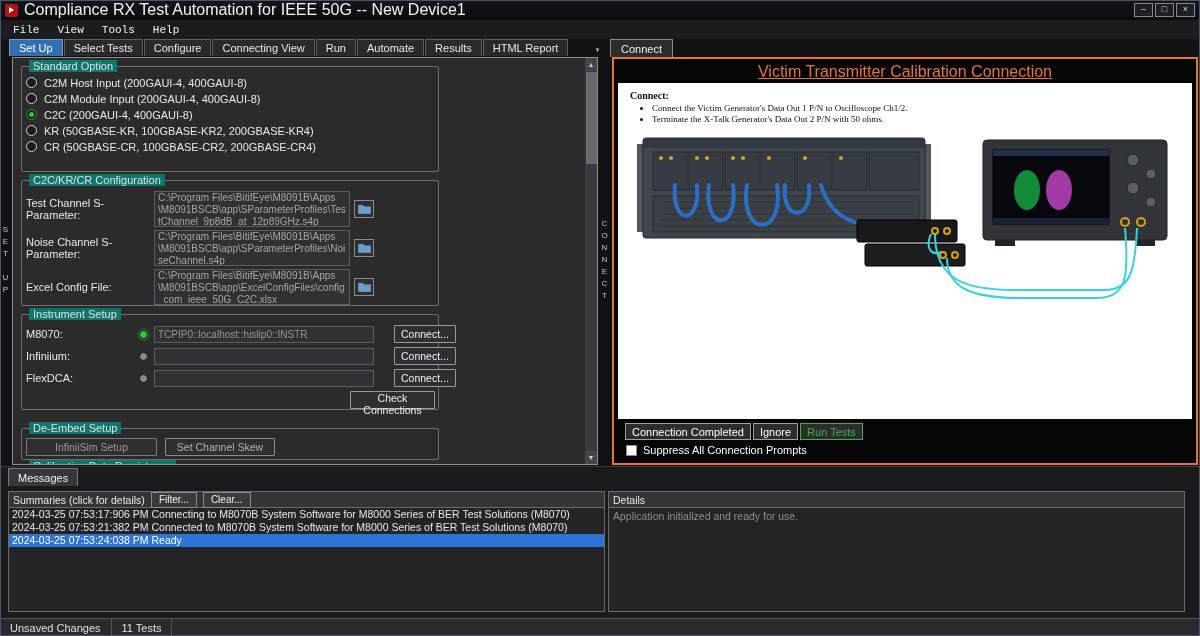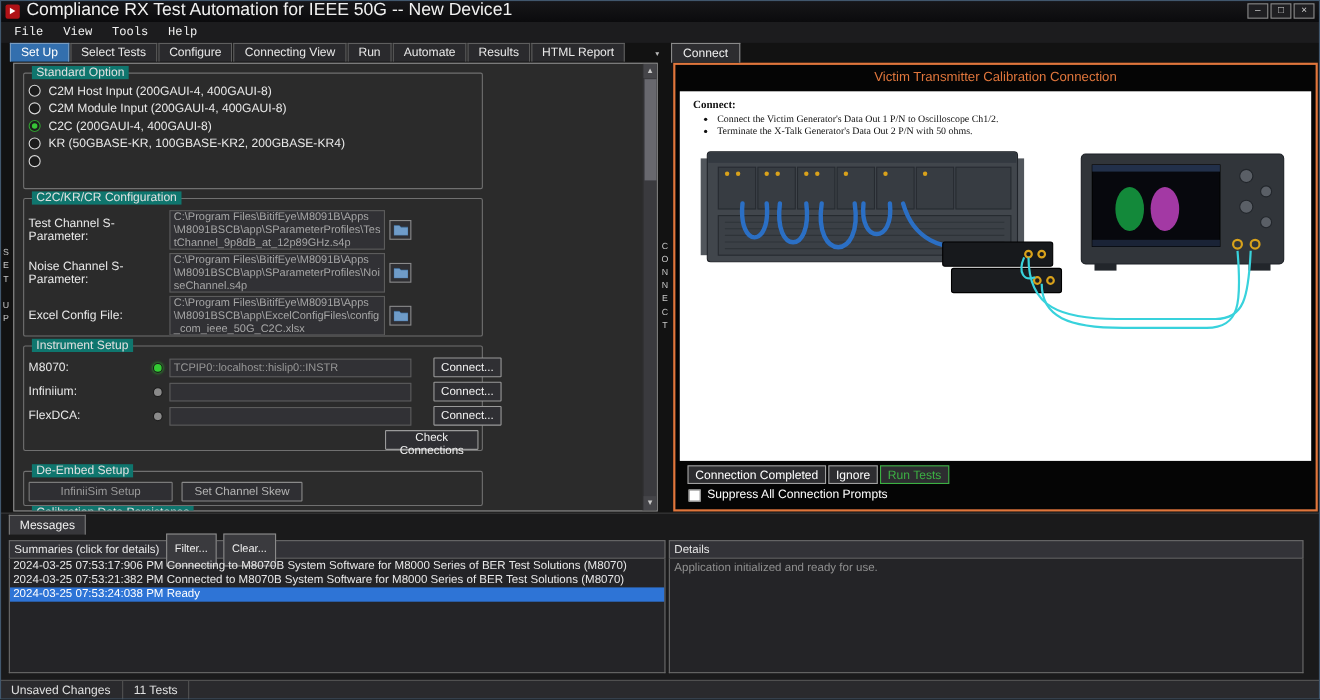--- a/index.html
+++ b/index.html
@@ -83,21 +83,21 @@
   .partial-btn { width:130px; height:20px; }
 
   .scrollbar { position:absolute; right:0; top:0; width:13px; height:100%; background:#3a3a3e; border-left:1px solid #2a2a2a; }
   .sb-arrow { height:13px; display:flex; align-items:center; justify-content:center; font-size:7px; color:#c8c8c8; background:#454549; }
   .sb-arrow.down { position:absolute; bottom:0; width:100%; }
   .sb-thumb { position:absolute; top:14px; left:1px; width:11px; height:92px; background:#68686e; }
 
   
   .connect-panel { position:absolute; left:612px; top:57px; width:586px; height:408px;
     background:#050505; border:2px solid #e0763c; }
-  .connect-title { text-align:center; color:#e0763c; font-size:12px; padding-top:4px; }
+  .connect-title { text-align:center; color:#e0763c; font-size:16px; padding-top:4px;text-decoration:underline; }
   .connect-white { position:absolute; left:4px; right:4px; top:24px; bottom:44px; background:#ffffff; color:#101010;
     overflow:hidden; font-family:"Liberation Serif", serif; }
   .instr-head { font-weight:bold; font-size:10px; padding:7px 0 2px 12px; }
   .instr-bullets { margin-left:34px; font-size:9px; }
   .instr-bullets li { margin-bottom:1px; }
   .diagram-wrap { text-align:center; margin-top:6px; }
   .connect-bottom { position:absolute; left:4px; right:4px; bottom:2px; height:40px; background:#050505; }
   .cbtn-row { display:flex; gap:2px; padding:2px 0 0 7px; }
   .cbtn { background:#2d2d30; border:1px solid #a0a0a0; color:#fff; font-family:inherit; font-size:11px;
     height:17px; padding:0 6px; }
@@ -108,21 +108,21 @@
   
   .messages-area { position:absolute; left:0; top:466px; width:1200px; height:152px; background:#1a1a1b; border-top:1px solid #3a3a3a; }
   .messages-tab { position:absolute; left:8px; top:1px; height:18px; padding:0 9px; display:flex; align-items:center;
     background:#37373b; border:1px solid #7a7a7a; border-bottom:none; color:#f0f0f0; }
   .msg-col { position:absolute; top:24px; height:121px; }
   .msg-left { left:8px; width:597px; }
   .msg-right { left:608px; width:577px; }
   .msg-header { height:17px; background:#333338; border:1px solid #6a6a6a; display:flex; align-items:center;
     padding:0 4px; color:#e8e8e8; font-size:10.5px; }
   .msg-hbtn { background:#3a3a3e; border:1px solid #8a8a8a; color:#eee; font-family:inherit; font-size:10px;
-    height:30px; padding:0 7px; margin-left:6px; }
+    height:16px; padding:0 7px; margin-left:6px; }
   .msg-box { height:104px; background:#242427; border:1px solid #6a6a6a; border-top:none; overflow:hidden; font-size:10.5px; }
   .msg-row { height:13px; line-height:13px; padding:0 3px; white-space:nowrap; overflow:hidden; color:#e8e8e8; }
   .msg-row.sel { background:#2e74d6; color:#ffffff; }
   .details-text { color:#8f8f8f; padding:2px 4px; }
 
   
   .statusbar { position:absolute; left:0; top:618px; width:1200px; height:18px; background:#2a2a2d;
     border-top:1px solid #555; display:flex; align-items:stretch; }
   .status-cell { display:flex; align-items:center; padding:0 10px; border-right:1px solid #525252; color:#e0e0e0; }
 </style>
@@ -186,20 +186,21 @@
     <div class="radio-row">
       <span class="radio sel"></span>
       <span>C2C (200GAUI-4, 400GAUI-8)</span>
     </div>
     <div class="radio-row">
       <span class="radio"></span>
       <span>KR (50GBASE-KR, 100GBASE-KR2, 200GBASE-KR4)</span>
     </div>
     <div class="radio-row">
       <span class="radio"></span>
+      <span>CR (50GBASE-CR, 100GBASE-CR2, 200GBASE-CR4)</span>
     </div>
   </div>
 
   <div class="group g2">
     <div class="group-title">C2C/KR/CR Configuration</div>
     <div class="cfg-row">
       <span class="cfg-label">Test Channel S-Parameter:</span>
       <div class="cfg-value">C:\Program Files\BitifEye\M8091B\Apps\M8091BSCB\app\SParameterProfiles\TestChannel_9p8dB_at_12p89GHz.s4p</div>
       <button class="folder-btn">
         <svg width="13" height="10" viewBox="0 0 13 10">

